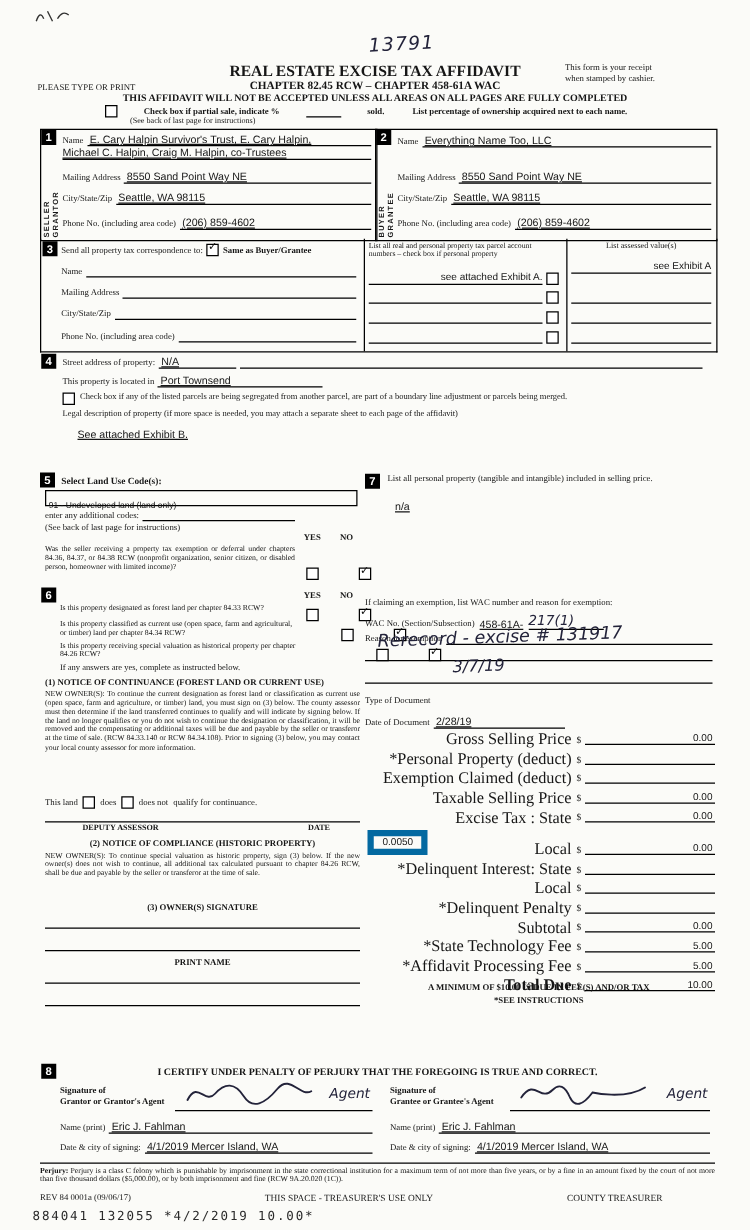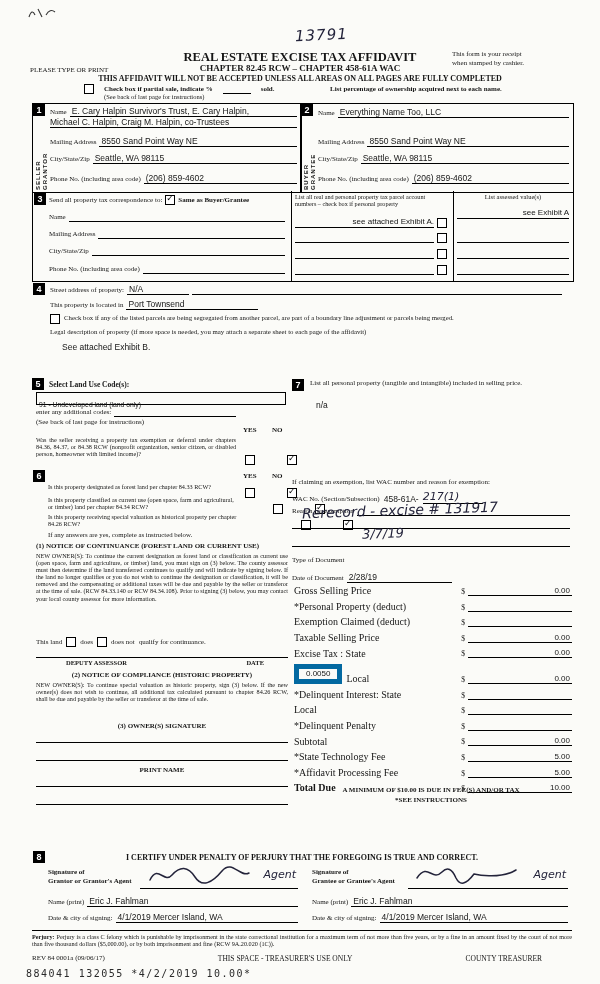--- a/index.html
+++ b/index.html
@@ -10,36 +10,36 @@
   .c{text-align:center;}
   .j{text-align:justify;}
   .l62{font-size:6.2px;line-height:7.1px;}
   .l65{font-size:6.5px;line-height:7.4px;}
   .l68{font-size:6.8px;line-height:8px;}
   .l7{font-size:7px;line-height:8.6px;}
   .l75{font-size:7.5px;line-height:9px;}
   .l8{font-size:8px;line-height:9.5px;}
   .l9{font-size:9px;line-height:10px;}
   .t8{font-family:Liberation Sans, sans-serif;font-size:8px;line-height:9.5px;text-align:right;}
-  .t85{font-family:"Liberation Sans",sans-serif;font-size:8.5px;line-height:10px;}
+  .t85{font-family:"Liberation Sans",sans-serif;font-size:8.5px;line-height:10px;text-decoration:underline;}
   .hand{font-family:"DejaVu Sans",sans-serif;font-style:italic;color:#23233a;}
   .badge{width:12px;height:12px;background:#000;color:#fff;text-align:center;
          font:bold 9px/12px "Liberation Sans",sans-serif;}
   .cb{display:inline-block;width:8px;height:8px;border:1px solid #000;background:#fff;
       position:relative;vertical-align:-1px;flex:0 0 8px;}
   .cb.ck::after{content:"✓";position:absolute;left:0;top:-3px;
       font:bold 9px "DejaVu Sans",sans-serif;color:#111;}
   .fl{display:inline-block;border-bottom:1px solid #000;min-height:9px;}
   .frow{display:flex;align-items:flex-end;gap:3px;}
   .frow .fl{flex:1;padding-left:2px;}
   .hr{border-bottom:1px solid #000;height:0;}
   .vlabel{writing-mode:vertical-rl;transform:rotate(180deg);
           font:bold 6px "Liberation Sans",sans-serif;letter-spacing:1px;}
   .mrow{display:flex;align-items:flex-end;margin-top:5.6px;padding-left:4px;}
-  .mlab{flex:1;font-size:10px;line-height:8.7px;}
+  .mlab{flex:1;text-align:right;font-size:13px;line-height:8.7px;}
   .mcur{font-size:7.5px;padding:0 3px 0 4px;}
   .mline{width:102px;border-bottom:1px solid #000;text-align:right;
          font-family:"Liberation Sans",sans-serif;font-size:8px;min-height:9px;padding-right:2px;}
   .ratebox{border:5px solid #0369a1;font:8px/10px "Liberation Sans",sans-serif;
            padding:0 7px;margin-right:4px;}
   .stamp{font-family:"DejaVu Sans Mono",monospace;font-size:10px;letter-spacing:1.5px;
          color:#2a2a2a;white-space:pre;}
 </style>
 </head>
 <body>
@@ -55,21 +55,21 @@
 
   <div class="abs b c" style="left:120px;top:50px;width:360px;font-size:12.5px">REAL ESTATE EXCISE TAX AFFIDAVIT</div>
   <div class="abs l7" style="left:452px;top:50px;width:120px">
     <div>This form is your receipt</div>
     <div>when stamped by cashier.</div>
   </div>
   <div class="abs l7" style="left:30px;top:66px">PLEASE TYPE OR PRINT</div>
   <div class="abs b c l9" style="left:150px;top:63px;width:300px">CHAPTER 82.45 RCW – CHAPTER 458-61A WAC</div>
   <div class="abs b c l8" style="left:30px;top:74px;width:540px">THIS AFFIDAVIT WILL NOT BE ACCEPTED UNLESS ALL AREAS ON ALL PAGES ARE FULLY COMPLETED</div>
 
-  <div class="abs" style="left:84px;top:84px;display:flex;align-items:flex-end;gap:10px">
+  <div class="abs" style="left:84px;top:84px;display:flex;align-items:flex-end;gap:21px">
     <span class="cb"></span>
     <span class="b l7">Check box if partial sale, indicate %</span>
     <span class="fl" style="width:28px"></span>
     <span class="b l7">sold.</span>
   </div>
   <div class="abs l65" style="left:104px;top:93px">(See back of last page for instructions)</div>
   <div class="abs b l7" style="left:330px;top:85px">List percentage of ownership acquired next to each name.</div>
 
   <div class="abs" style="left:32px;top:103px;width:268px;height:88px;border:1.5px solid #000">
     <div class="abs badge" style="left:0;top:0">1</div>
@@ -409,18 +409,18 @@
   </div>
 
   <div class="abs l62 j" style="left:32px;top:930px;width:540px;border-top:1px solid #000;padding-top:2px">
     <span class="b">Perjury:</span>
     <span>Perjury is a class C felony which is punishable by imprisonment in the state correctional institution for a maximum term of not more than five years, or by a fine in an amount fixed by the court of not more than five thousand dollars ($5,000.00), or by both imprisonment and fine (RCW 9A.20.020 (1C)).</span>
   </div>
 
   <div class="abs" style="left:32px;top:954px;width:540px;display:flex;justify-content:space-between;align-items:flex-start">
     <span class="l7">REV 84 0001a (09/06/17)</span>
     <span class="l75">THIS SPACE - TREASURER'S USE ONLY</span>
-    <span class="l75" style="margin-right:30px">COUNTY TREASURER</span>
+    <span class="l75" style="margin-right:42px">COUNTY TREASURER</span>
   </div>
 
   <div class="abs stamp" style="left:26px;top:968px">884041 132055 *4/2/2019 10.00*</div>
 
 </div>
 
 </body></html>

